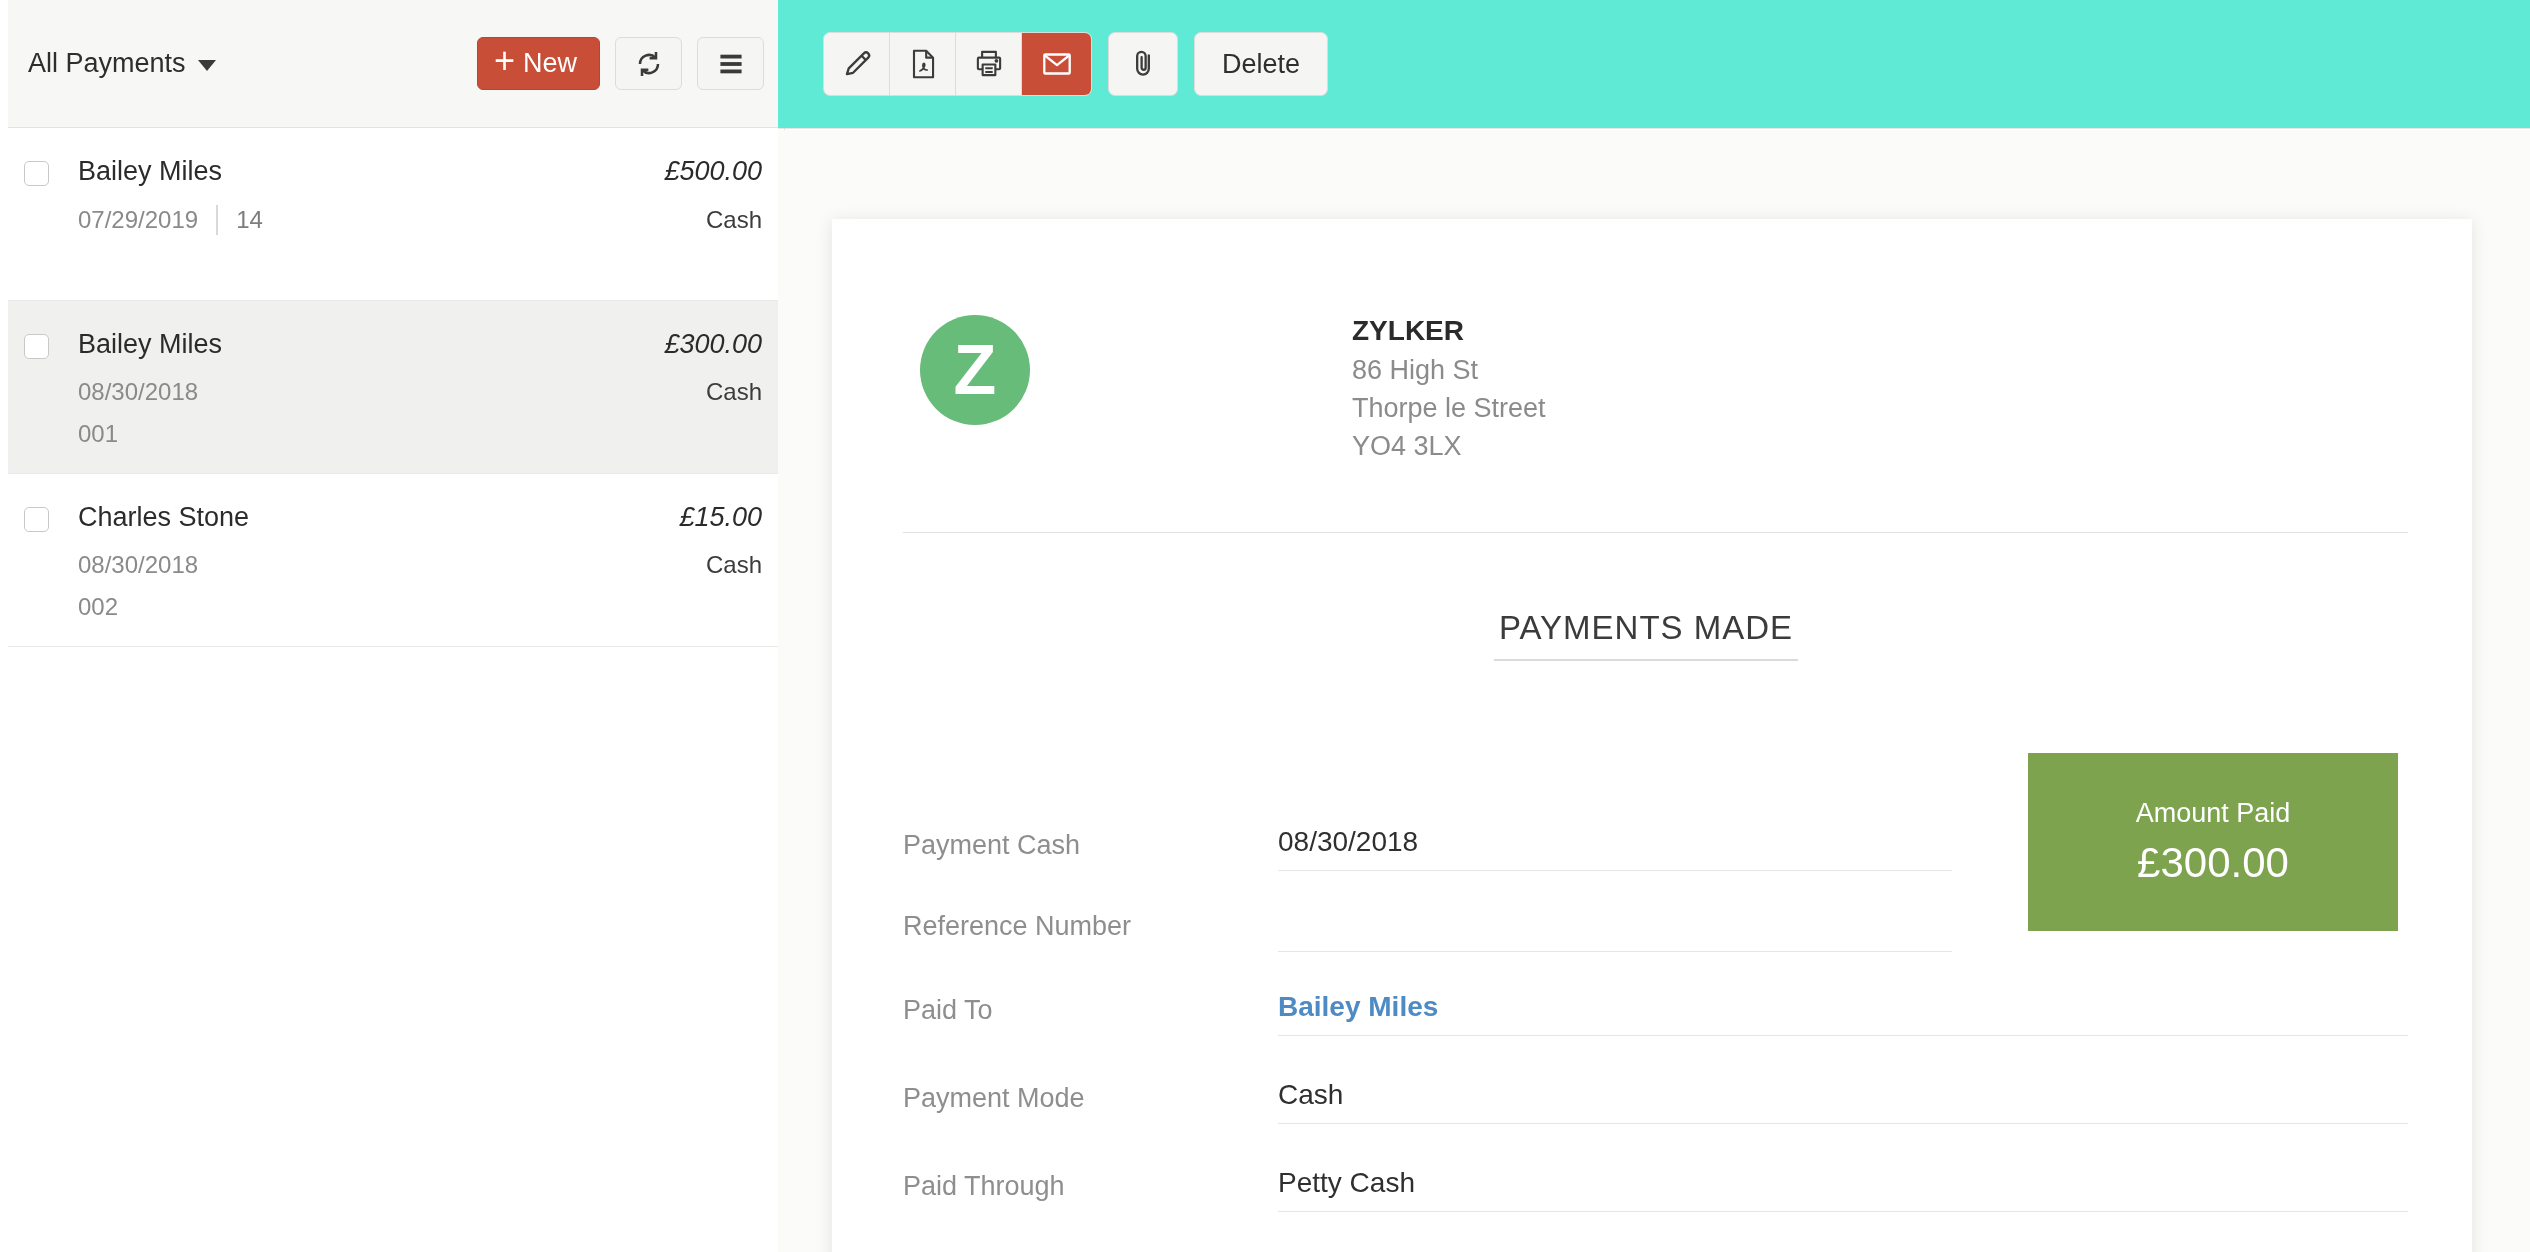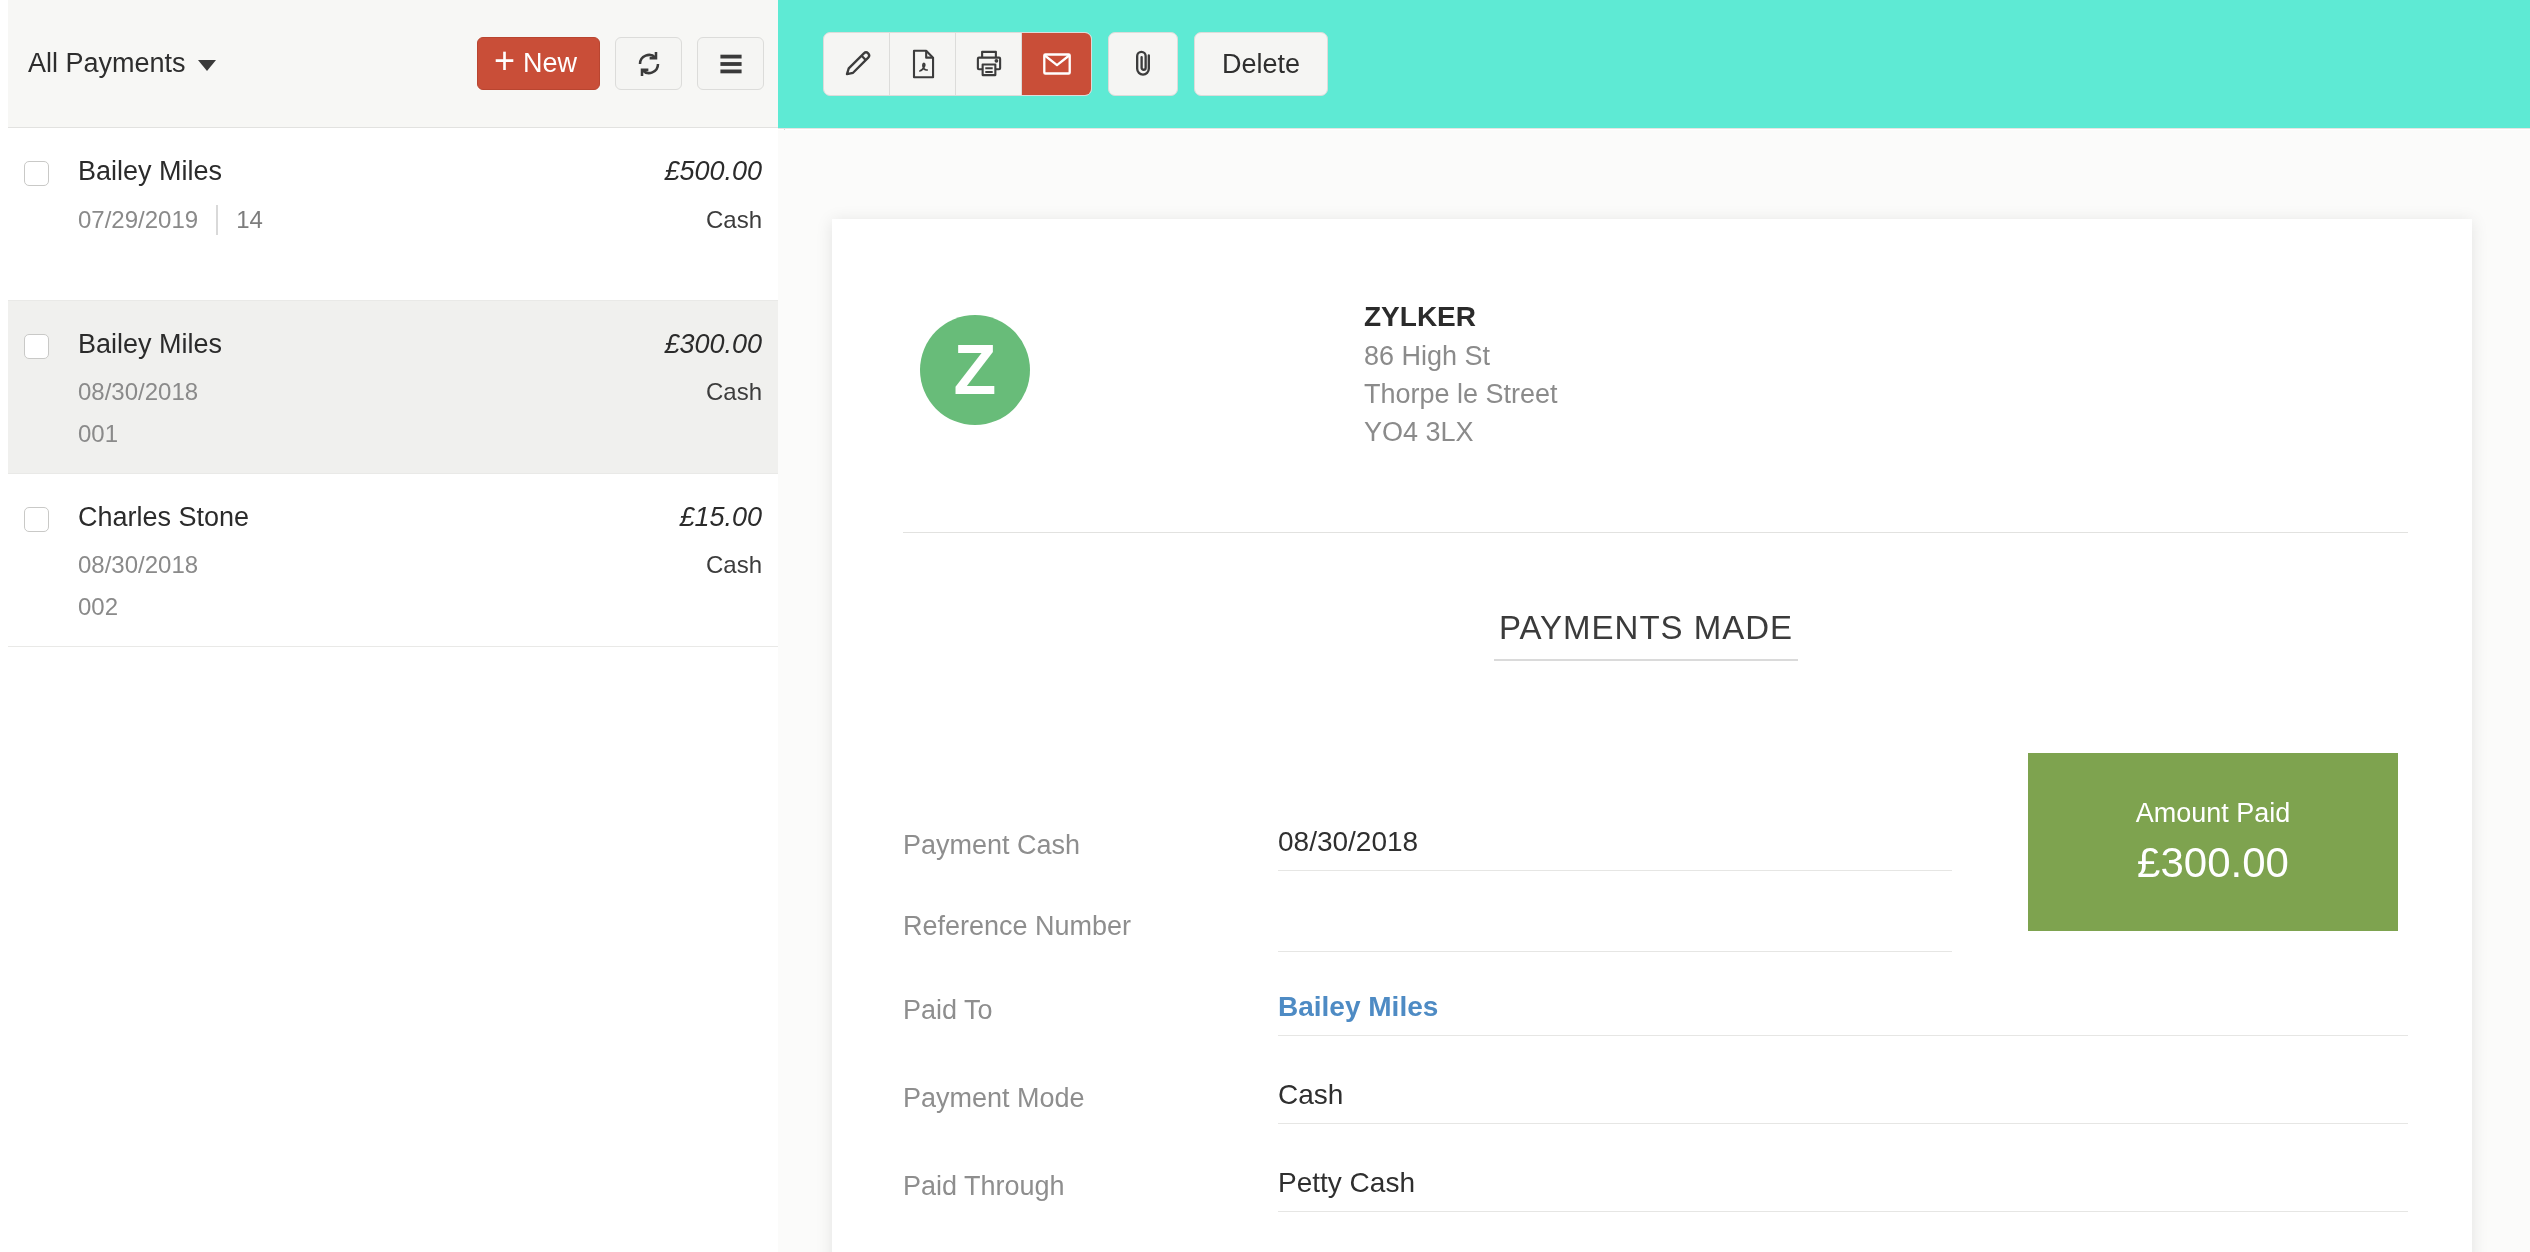--- a/index.html
+++ b/index.html
@@ -52,21 +52,21 @@
   .delete-btn { height:64px; margin-left:16px; background:#f5f5f3; border:1px solid #dcdcda; border-radius:7px;
                 font-size:27px; color:#2f2f2f; padding:0 27px; display:flex; align-items:center; cursor:pointer; }
 
   .content { position:absolute; top:130px; left:0; right:0; bottom:0; background:#fbfbfa; overflow:hidden; }
   .paper { position:absolute; left:54px; top:89px; width:1640px; height:1120px; background:#fff;
            box-shadow:0 2px 16px rgba(0,0,0,0.10); }
 
   .logo-circle { position:absolute; left:88px; top:96px; width:110px; height:110px; border-radius:50%;
                  background:#68bc79; color:#fff; font-size:70px; font-weight:bold;
                  display:flex; align-items:center; justify-content:center; }
-  .company-block { position:absolute; left:520px; top:78px;margin-left:12px; }
+  .company-block { position:absolute; left:520px; top:92px; }
   .company-name { font-size:28px; font-weight:bold; color:#2b2b2b; line-height:40px; }
   .company-addr { font-size:27px; color:#8b8b8b; line-height:38px; }
   .top-divider { position:absolute; left:71px; right:64px; top:313px; border-top:1px solid #e2e2e0; }
 
   .doc-title-wrap { position:absolute; top:390px; left:0; right:12px; text-align:center; }
   .doc-title { display:inline-block; font-size:33px; color:#3b3b3b; letter-spacing:1px;
                padding:0 5px 12px; border-bottom:2px solid #dadada; }
 
   .amount-box { position:absolute; left:1196px; top:534px; width:370px; height:178px; background:#7ea34f;
                 color:#fff; display:flex; flex-direction:column; align-items:center; justify-content:center; }

